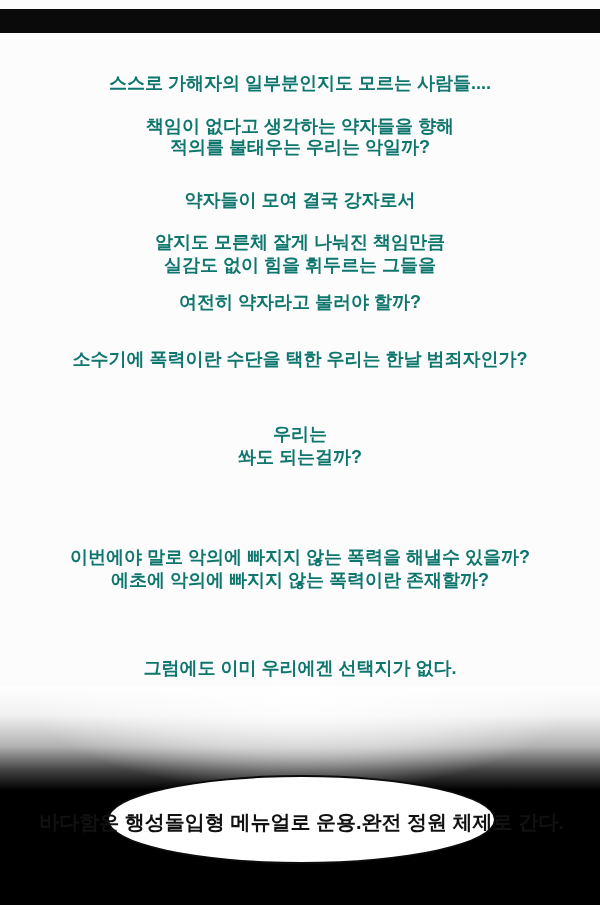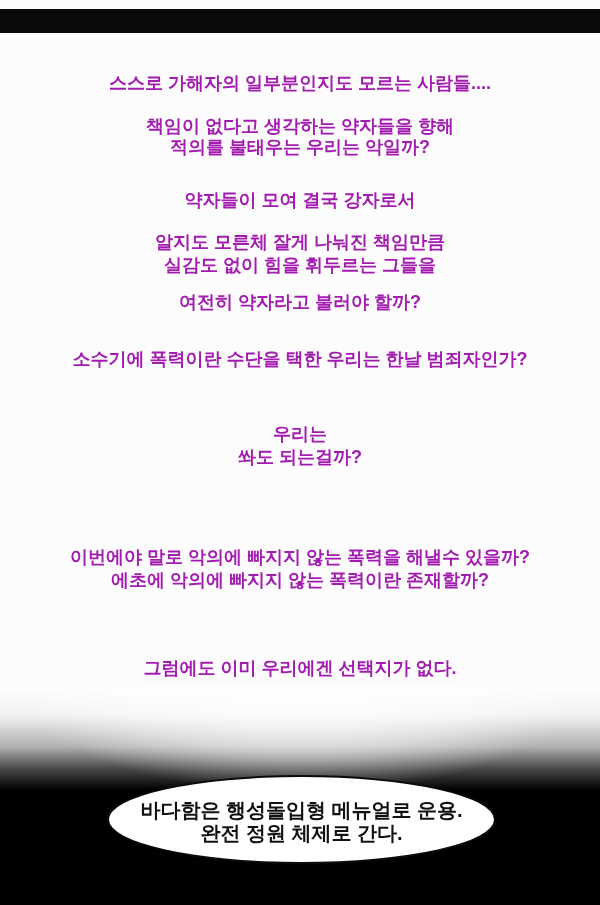--- a/index.html
+++ b/index.html
@@ -12,21 +12,21 @@
   }
   .divider-bar {
     position:absolute; left:0; top:9px;
     width:600px; height:24px;
     background:#0a0a0a;
   }
   .nline {
     position:absolute; left:0; width:600px;
     text-align:center;
     font-size:18px; font-weight:bold;
-    color:#a21caf;
+    color:#0f766e;
     line-height:20px;
     letter-spacing:0px;
     white-space:nowrap;
   }
   .bottom-section {
     position:absolute; left:0; top:686px;
     width:600px; height:219px;
     background:#000000;
   }
   .bottom-fade {
@@ -36,21 +36,21 @@
       radial-gradient(ellipse 62% 130% at 50% 6%, rgba(255,255,255,0.92) 0%, rgba(255,255,255,0.45) 46%, rgba(255,255,255,0) 74%),
       linear-gradient(to bottom, #ffffff 0%, #f1f1f1 28%, #b2b2b2 58%, #474747 80%, #000000 100%);
   }
   .speech-bubble {
     position:absolute; left:107px; top:89px;
     width:389px; height:89px;
     box-sizing:border-box;
     background:#ffffff;
     border:2px solid #0b0b0b;
     border-radius:50%;
-    display:flex; flex-direction:column;
+    display:flex; 
     justify-content:center; align-items:center;
     padding-top:5px;
   }
   .bubble-line {
     font-size:20px; font-weight:bold;
     color:#111111;
     line-height:23px;
     text-align:center;
     white-space:nowrap;
   }

